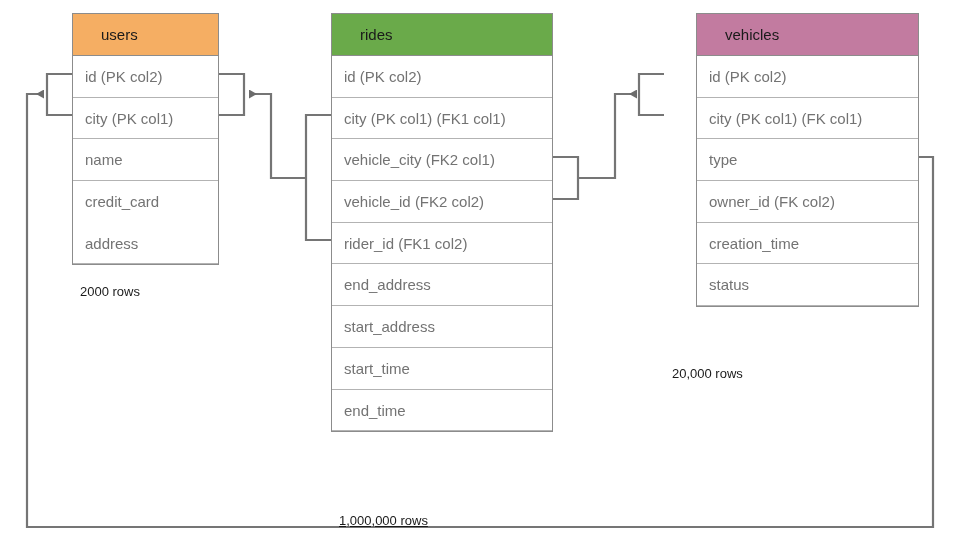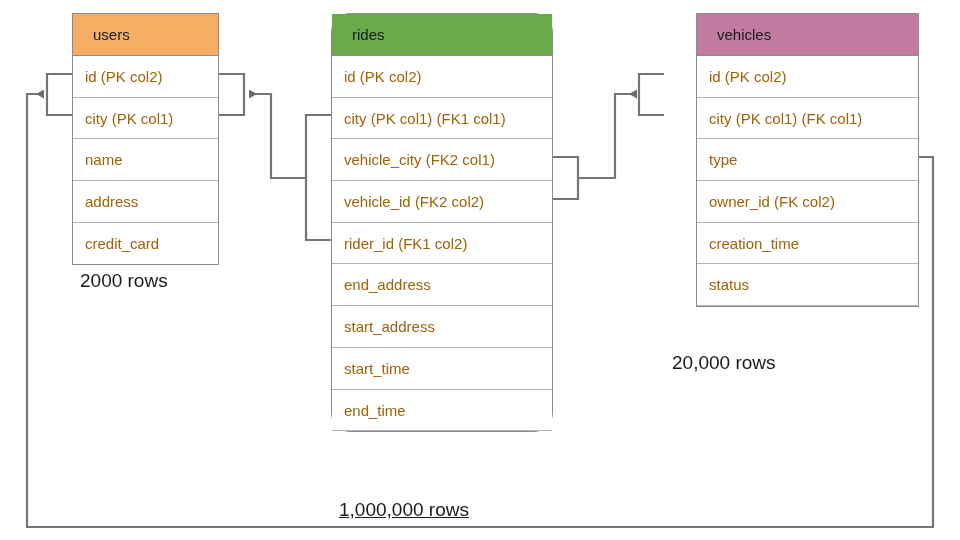--- a/index.html
+++ b/index.html
@@ -14,50 +14,51 @@
   .wires{position:absolute;left:0;top:0;width:960px;height:540px;pointer-events:none;}
   .tbl{
     position:absolute;
     border:1px solid #8c8c8c;
     box-sizing:border-box;
     background:#ffffff;
   }
   .tbl .hdr{
     height:42px;
     line-height:42px;
-    padding:0 20px;
+    padding:0 28px;
     font-size:15px;
     color:#1a1a1a;
     box-sizing:border-box;
     border-bottom:1px solid #8c8c8c;
     white-space:nowrap;
     overflow:hidden;
   }
   .tbl .row{
     height:41.7px;
     line-height:41.7px;
     padding:0 12px;
     font-size:15px;
-    color:#a16207;
+    color:#737373;
     box-sizing:border-box;
     border-bottom:1px solid #b3b3b3;
     white-space:nowrap;
     overflow:hidden;
     background:#ffffff;
   }
   .tbl .row.last{border-bottom:none;}
   .rows-note{
     position:absolute;
-    font-size:19px;
+    font-size:13px;
     color:#1a1a1a;
     white-space:nowrap;
+    margin-top:14px;
   }
   
   #tbl-users{left:72px;top:13px;width:147px;}
-  #tbl-rides{left:331px;top:13px;width:222px;border-radius:19px;}
+  #tbl-rides{left:331px;top:13px;width:222px;}
   #tbl-vehicles{left:664px;top:13px;width:223px;margin-left:32px;}
   #note-users{left:80px;top:270px;}
   #note-rides{left:339px;top:499px;text-decoration:underline;}
   #note-vehicles{left:672px;top:352px;}
 </style>
 </head>
 <body>
 
 <div id="canvas">
 
@@ -107,22 +108,22 @@
       </g>
 
     </g>
   </svg>
 
   <div class="tbl" id="tbl-users">
     <div class="hdr" style="background:#f5ae63">users</div>
     <div class="row">id (PK col2)</div>
     <div class="row">city (PK col1)</div>
     <div class="row">name</div>
+    <div class="row last">credit_card</div>
     <div class="row">address</div>
-    <div class="row last">credit_card</div>
   </div>
   <div class="rows-note" id="note-users">2000 rows</div>
 
   <div class="tbl" id="tbl-rides">
     <div class="hdr" style="background:#6aaa4a">rides</div>
     <div class="row">id (PK col2)</div>
     <div class="row">city (PK col1) (FK1 col1)</div>
     <div class="row">vehicle_city (FK2 col1)</div>
     <div class="row">vehicle_id (FK2 col2)</div>
     <div class="row">rider_id (FK1 col2)</div>

